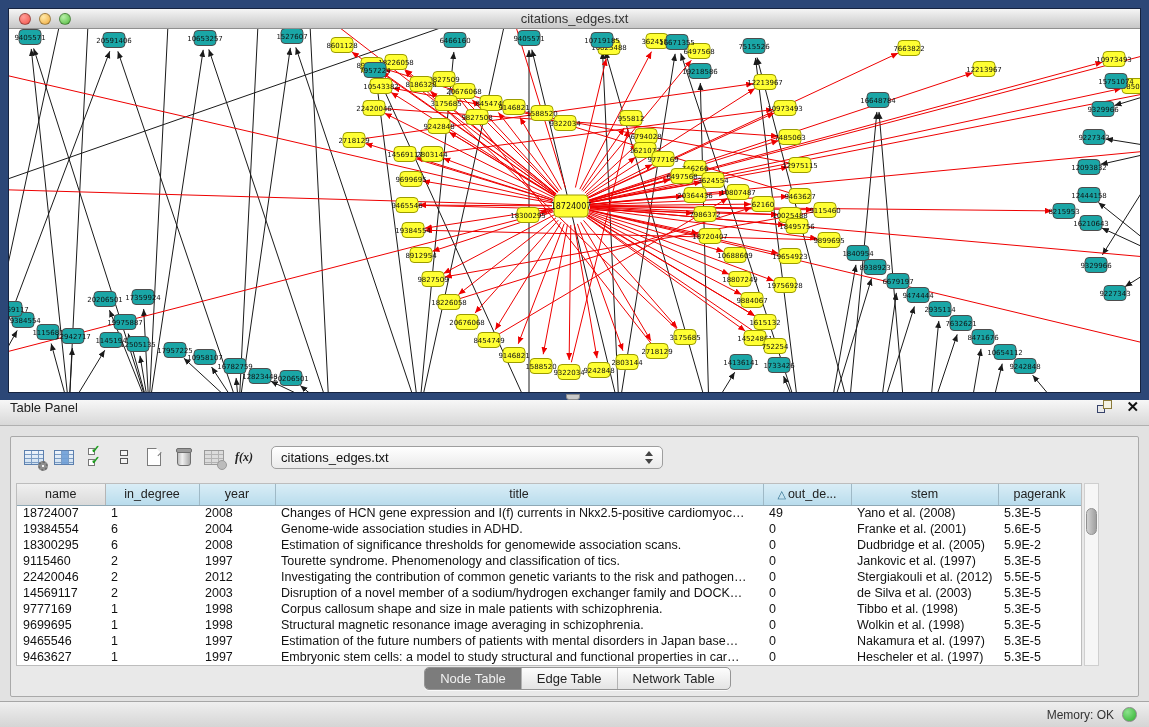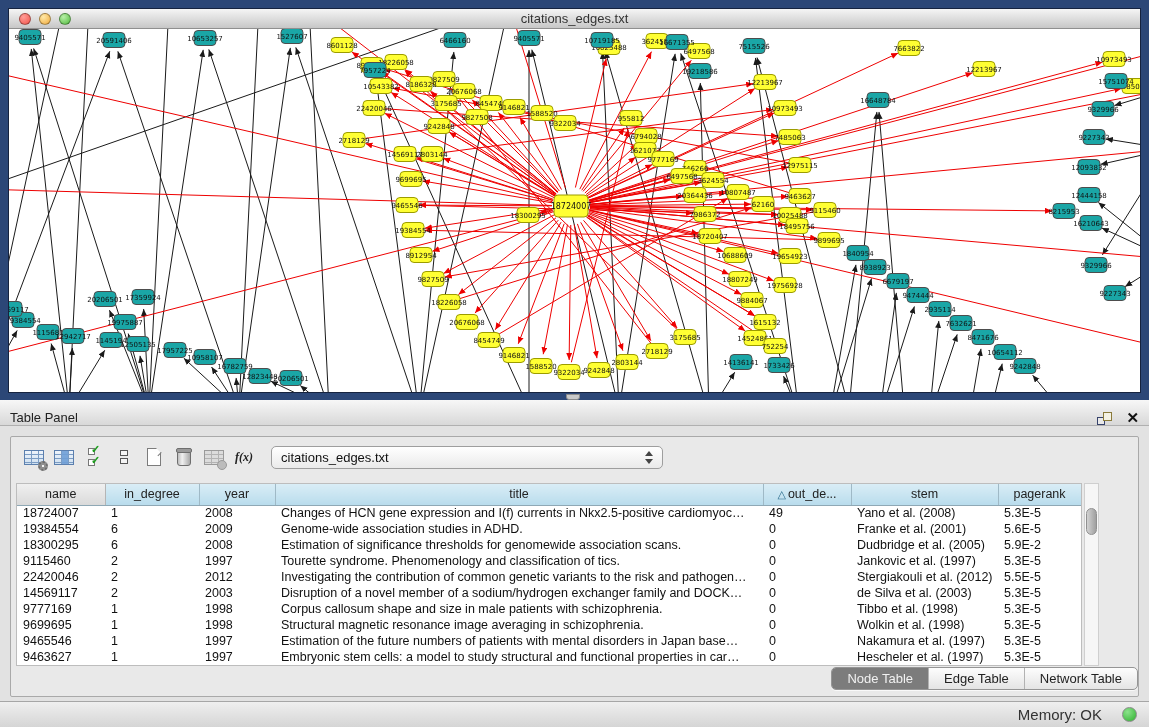--- a/index.html
+++ b/index.html
@@ -23,21 +23,21 @@
   .canvas { position:relative; width:1131px; height:363px; background:#fff; overflow:hidden; }
   .canvas svg { position:absolute; left:0; top:0; }
 
   
   .splitter-notch { position:absolute; left:566px; top:394px; width:14px; height:6px;
     background:#c9c9c9; border:1px solid #8a8a8a; border-radius:0 0 3px 3px; }
 
   
   .table-panel { position:absolute; left:0; top:400px; width:1149px; height:327px; background:#e2e2e2; }
   .panel-header { height:26px; background:linear-gradient(#f7f7f7,#d8d8d8);
-    border-bottom:1px solid #b0b0b0; display:flex; align-items:flex-end; padding:0 10px;
+    border-bottom:1px solid #b0b0b0; display:flex; align-items:flex-start; padding:0 10px;
     font-size:13px; color:#222; }
   .panel-header .spacer { flex:1; }
   .float-icon { position:relative; width:15px; height:13px; margin-right:14px; }
   .float-icon .sq1 { position:absolute; left:0; bottom:0; width:8px; height:8px; border:1px solid #37436b; background:#e9e9e9; }
   .float-icon .sq2 { position:absolute; right:0; top:0; width:9px; height:9px; border:1px solid #8a7a3a; background:#f4f2e4; }
   .close-x { font-size:15px; font-weight:bold; color:#111; line-height:14px; }
 
   .panel-inner { position:absolute; left:10px; top:36px; width:1129px; height:261px;
     background:#e9e9e9; border:1px solid #a9a9a9; border-radius:2px; }
 
@@ -86,32 +86,32 @@
     border-right:1px solid #9fb9c6; border-bottom:1px solid #8fa8b5; overflow:hidden; white-space:nowrap; }
   table.data th.gray-head { background:linear-gradient(#f0f0f0,#dadada); border-right:1px solid #b5b5b5; }
   table.data td { height:16px; padding:0 6px; color:#111; white-space:nowrap; overflow:hidden; }
   .sort-tri { color:#2e6f8e; font-size:11px; margin-right:2px; }
 
   .vscroll { position:absolute; left:1073px; top:46px; width:15px; height:183px;
     background:#f6f6f6; border:1px solid #cfcfcf; }
   .vthumb { position:absolute; left:1px; top:24px; width:11px; height:27px; border-radius:6px;
     background:linear-gradient(90deg,#d2d2d2,#9f9f9f); border:1px solid #909090; }
 
-  .tabs-row { position:absolute; left:6px; right:0; bottom:6px; display:flex; justify-content:flex-end; }
+  .tabs-row { position:absolute; left:6px; right:0; bottom:6px; display:flex; justify-content:center; }
   .seg { display:flex; border:1px solid #959595; border-radius:5px; overflow:hidden;
     background:linear-gradient(#fdfdfd,#e4e4e4); box-shadow:0 1px 0 rgba(255,255,255,.7); }
   .seg button { font-family:"Liberation Sans",sans-serif; font-size:13px; padding:2px 15px; height:21px;
     border:none; background:transparent; color:#222; border-left:1px solid #b2b2b2; cursor:default; }
   .seg button:first-child { border-left:none; }
   .seg button.active { background:#7c7c7c; color:#f1f1f1; }
 
   .statusbar { position:absolute; left:0; right:0; bottom:0; height:26px;
     background:linear-gradient(#efefef,#d5d5d5); border-top:1px solid #a6a6a6;
-    display:flex; align-items:center; justify-content:flex-end; padding:0 12px; gap:20px;
-    font-size:15px; color:#333;text-align:right; }
+    display:flex; align-items:center; justify-content:flex-end; padding:0 12px; gap:8px;
+    font-size:12px; color:#333;text-align:right; }
   .mem-dot { width:15px; height:15px; border-radius:50%;
     background:radial-gradient(circle at 35% 30%, #8ce28c, #2eb22e); border:1px solid #8a8a8a; }
 </style>
 </head>
 <body>
 
 <div class="net-window">
   <div class="titlebar">
     <div class="lights">
       <span class="light red"></span>
@@ -853,21 +853,21 @@
               <td>1</td>
               <td>2008</td>
               <td>Changes of HCN gene expression and I(f) currents in Nkx2.5-positive cardiomyoc…</td>
               <td>49</td>
               <td>Yano et al. (2008)</td>
               <td>5.3E-5</td>
             </tr>
             <tr>
               <td>19384554</td>
               <td>6</td>
-              <td>2009</td>
+              <td>2004</td>
               <td>Genome-wide association studies in ADHD.</td>
               <td>0</td>
               <td>Franke et al. (2001)</td>
               <td>5.6E-5</td>
             </tr>
             <tr>
               <td>18300295</td>
               <td>6</td>
               <td>2008</td>
               <td>Estimation of significance thresholds for genomewide association scans.</td>

